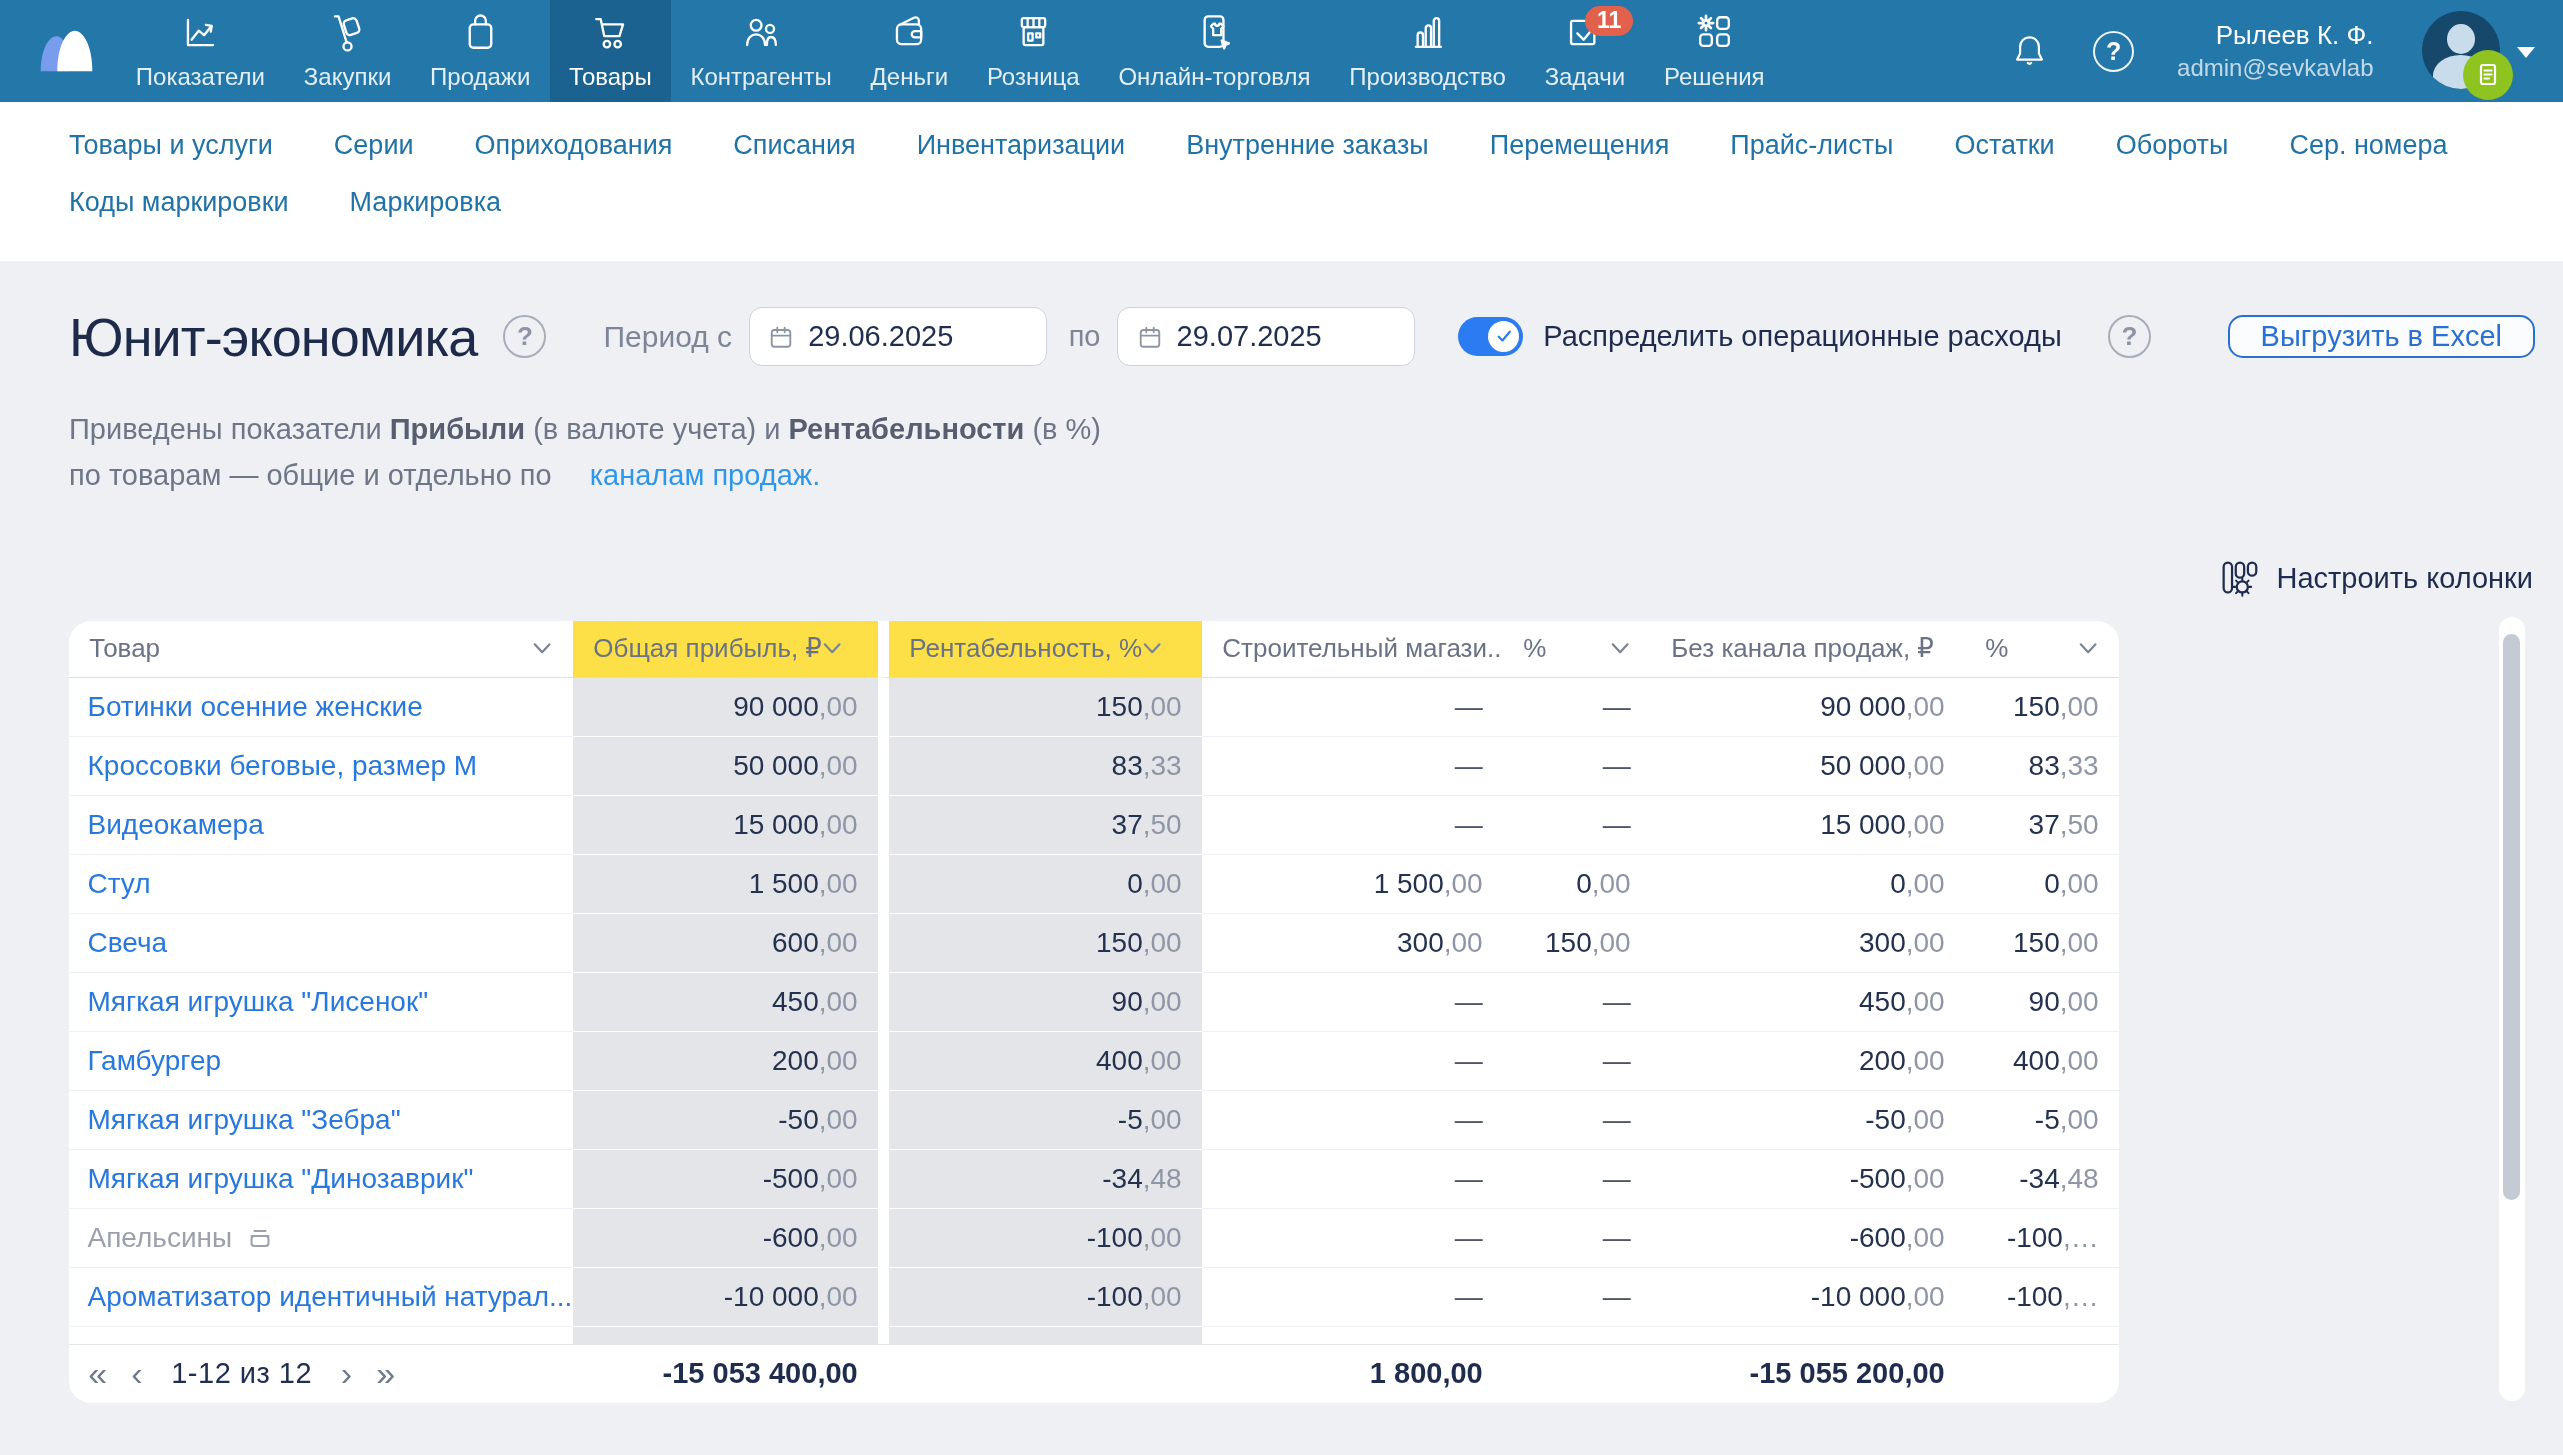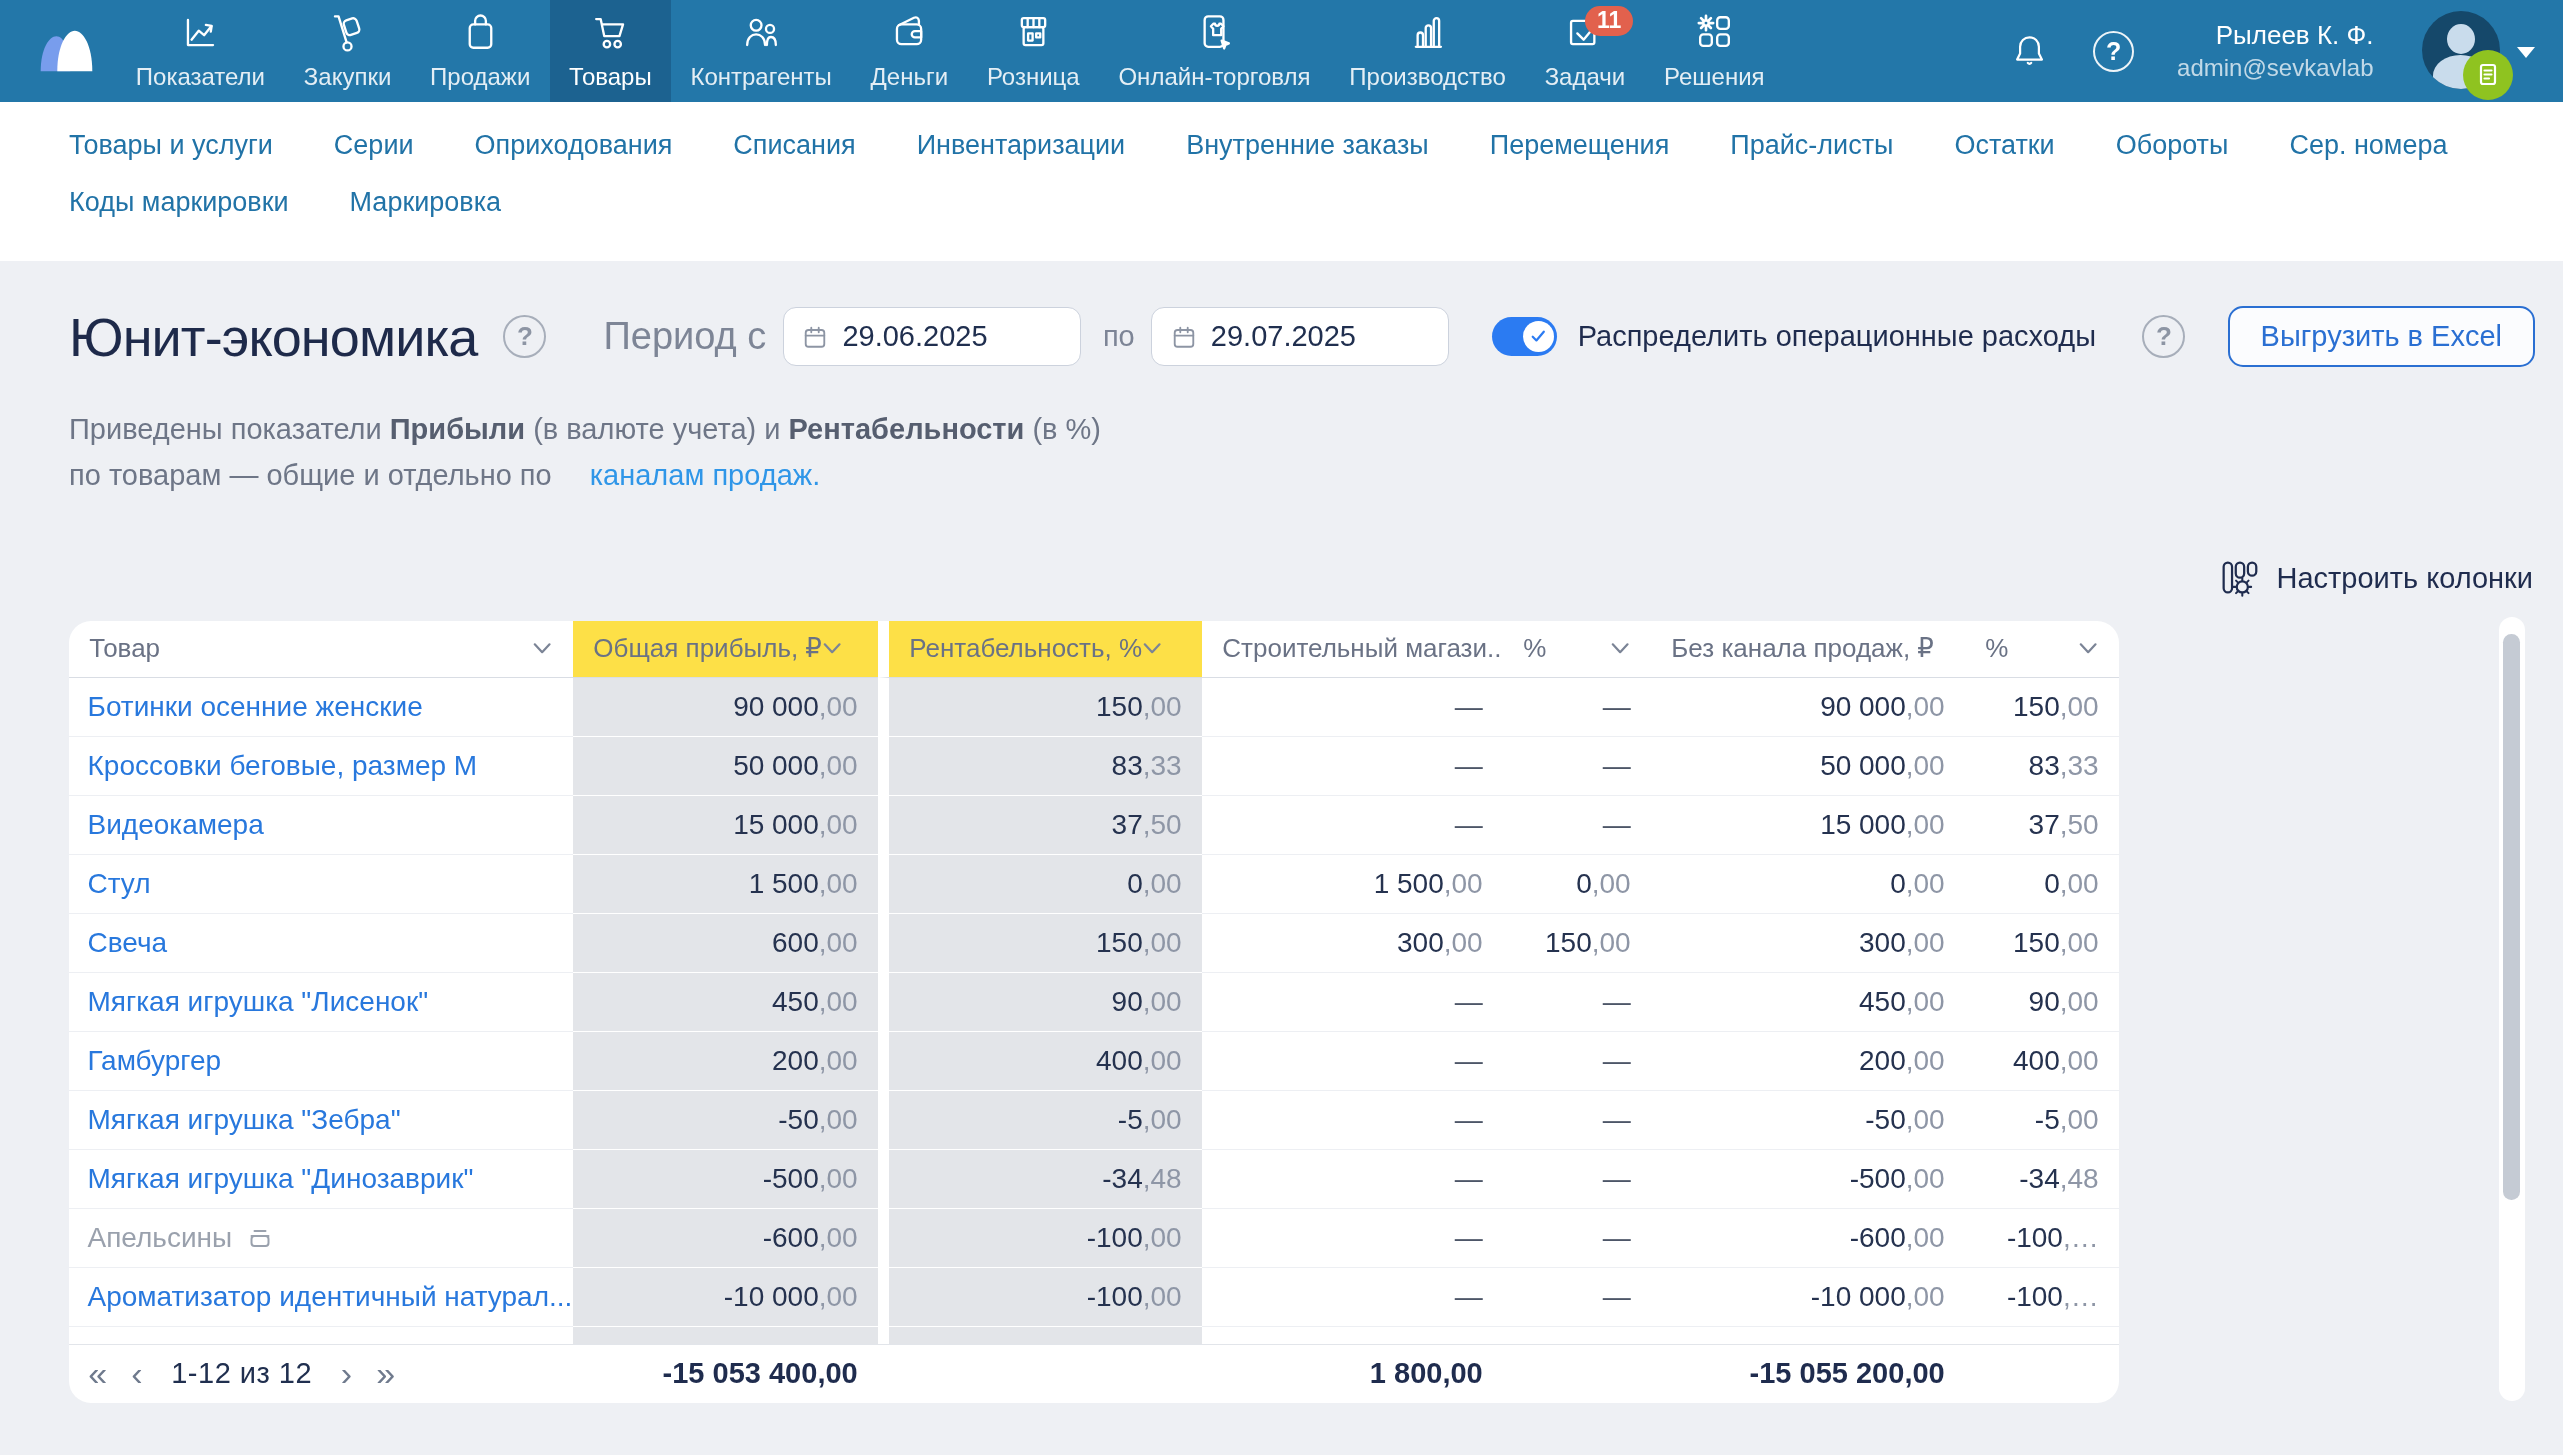--- a/index.html
+++ b/index.html
@@ -41,30 +41,30 @@
   .subnav-row a { color:#2173a7; font-size:27px; text-decoration:none; margin-right:61px; cursor:pointer; white-space:nowrap; }
 
   
   .content { background:#eef0f4; padding:33px 28px 50px 69px; position:relative; height:1206px; }
 
   .title-row { display:flex; align-items:center; height:78px; margin-top:3.7px; }
   h1 { margin:0; font-size:54px; font-weight:normal; color:#1e2a4a; letter-spacing:-0.9px; white-space:nowrap; }
   .q-circ { width:43px; height:43px; border:2.8px solid #a7aeba; border-radius:50%; color:#8d95a4;
     font-size:26px; font-weight:bold; display:flex; align-items:center; justify-content:center; flex:none; cursor:pointer; }
   .title-row .q-circ { margin-left:26px; }
-  .period-label { margin-left:57px; color:#7d8596; font-size:38px; white-space:nowrap; }
+  .period-label { margin-left:57px; color:#7d8596; font-size:30px; white-space:nowrap; }
   .date-input { margin-left:16.6px; width:298px; height:59px; background:#fff; border:1.8px solid #ccd2dd; border-radius:13px;
     display:flex; align-items:center; padding:0 18.5px; gap:14px; font-size:29px; font-weight:500; color:#202f4f; cursor:pointer; }
   .po-label { margin-left:22px; color:#7d8596; font-size:29px; }
   .toggle-group { margin-left:43px; display:flex; align-items:center; gap:20.3px; }
   .toggle { width:65px; height:39px; border-radius:20.3px; background:#2b7bf2; position:relative; flex:none; cursor:pointer; }
   .knob { position:absolute; right:3.7px; top:3.7px; width:31px; height:31px; border-radius:50%; background:#fff;
     display:flex; align-items:center; justify-content:center; }
   .toggle-label { font-size:29px; color:#1f2c4e; white-space:nowrap; }
-  .excel-btn { margin-left:auto; height:61px; padding:0 31px; border:2.8px solid #2a6fd2; border-radius:15px;
+  .excel-btn { margin-left:auto; height:43px; padding:0 31px; border:2.8px solid #2a6fd2; border-radius:15px;
     color:#2a6fd2; background:#fbfcfe; font-size:29px; display:flex; align-items:center; cursor:pointer; white-space:nowrap; }
 
   .desc { margin:31px 0 0 0; font-size:29px; color:#6e7687; line-height:1.58; }
   .desc b { color:#565e6f; }
   .desc-link { color:#2f96e8; text-decoration:none; cursor:pointer;margin-left:30px; }
 
   .controls-row { display:flex; justify-content:flex-end; margin:54px 2px 0 0; height:52px; align-items:center; }
   .configure { display:flex; align-items:center; gap:16.6px; color:#1f2c4e; font-size:29px; cursor:pointer; }
 
   

